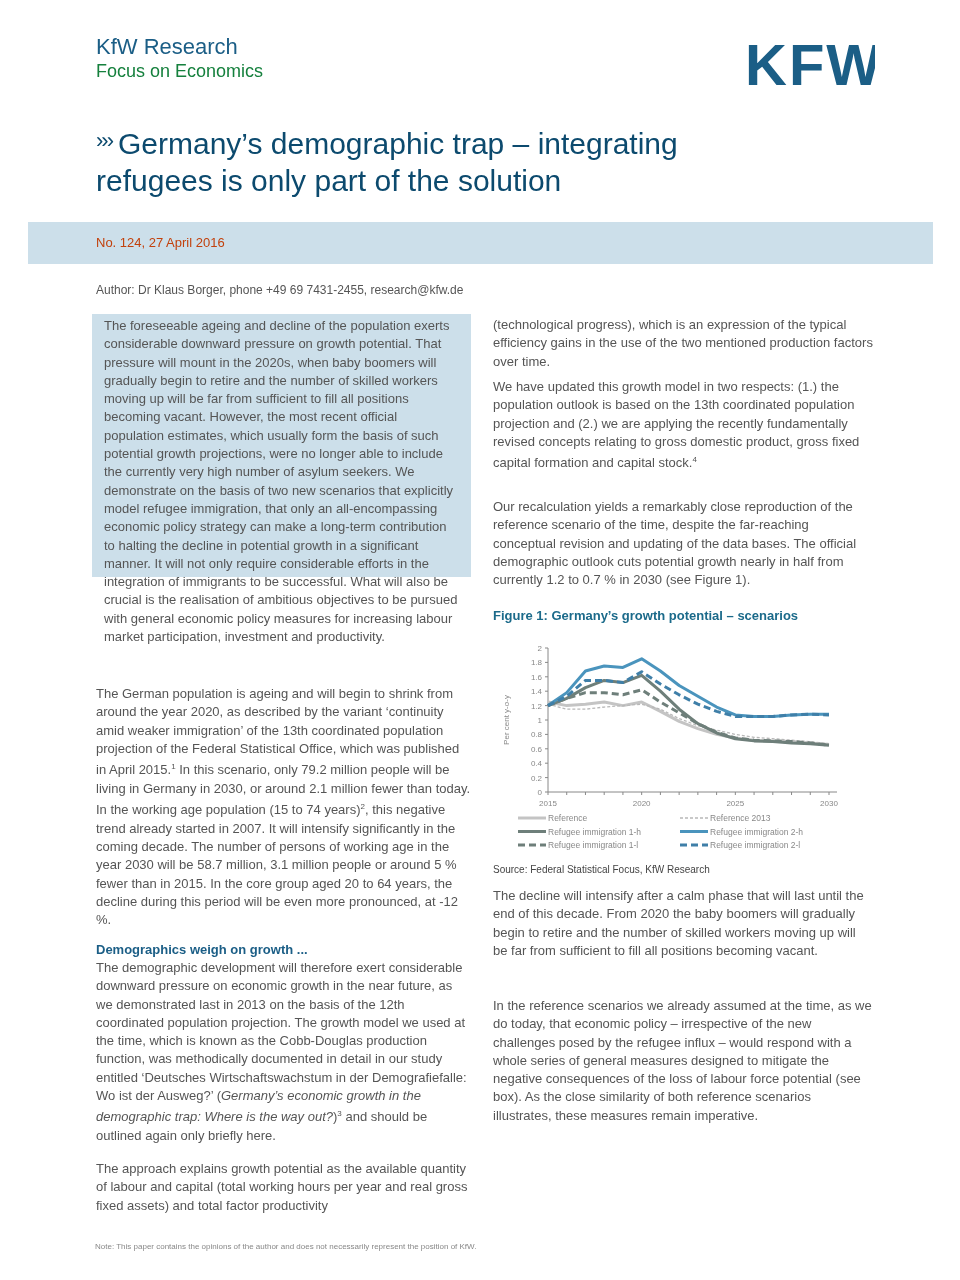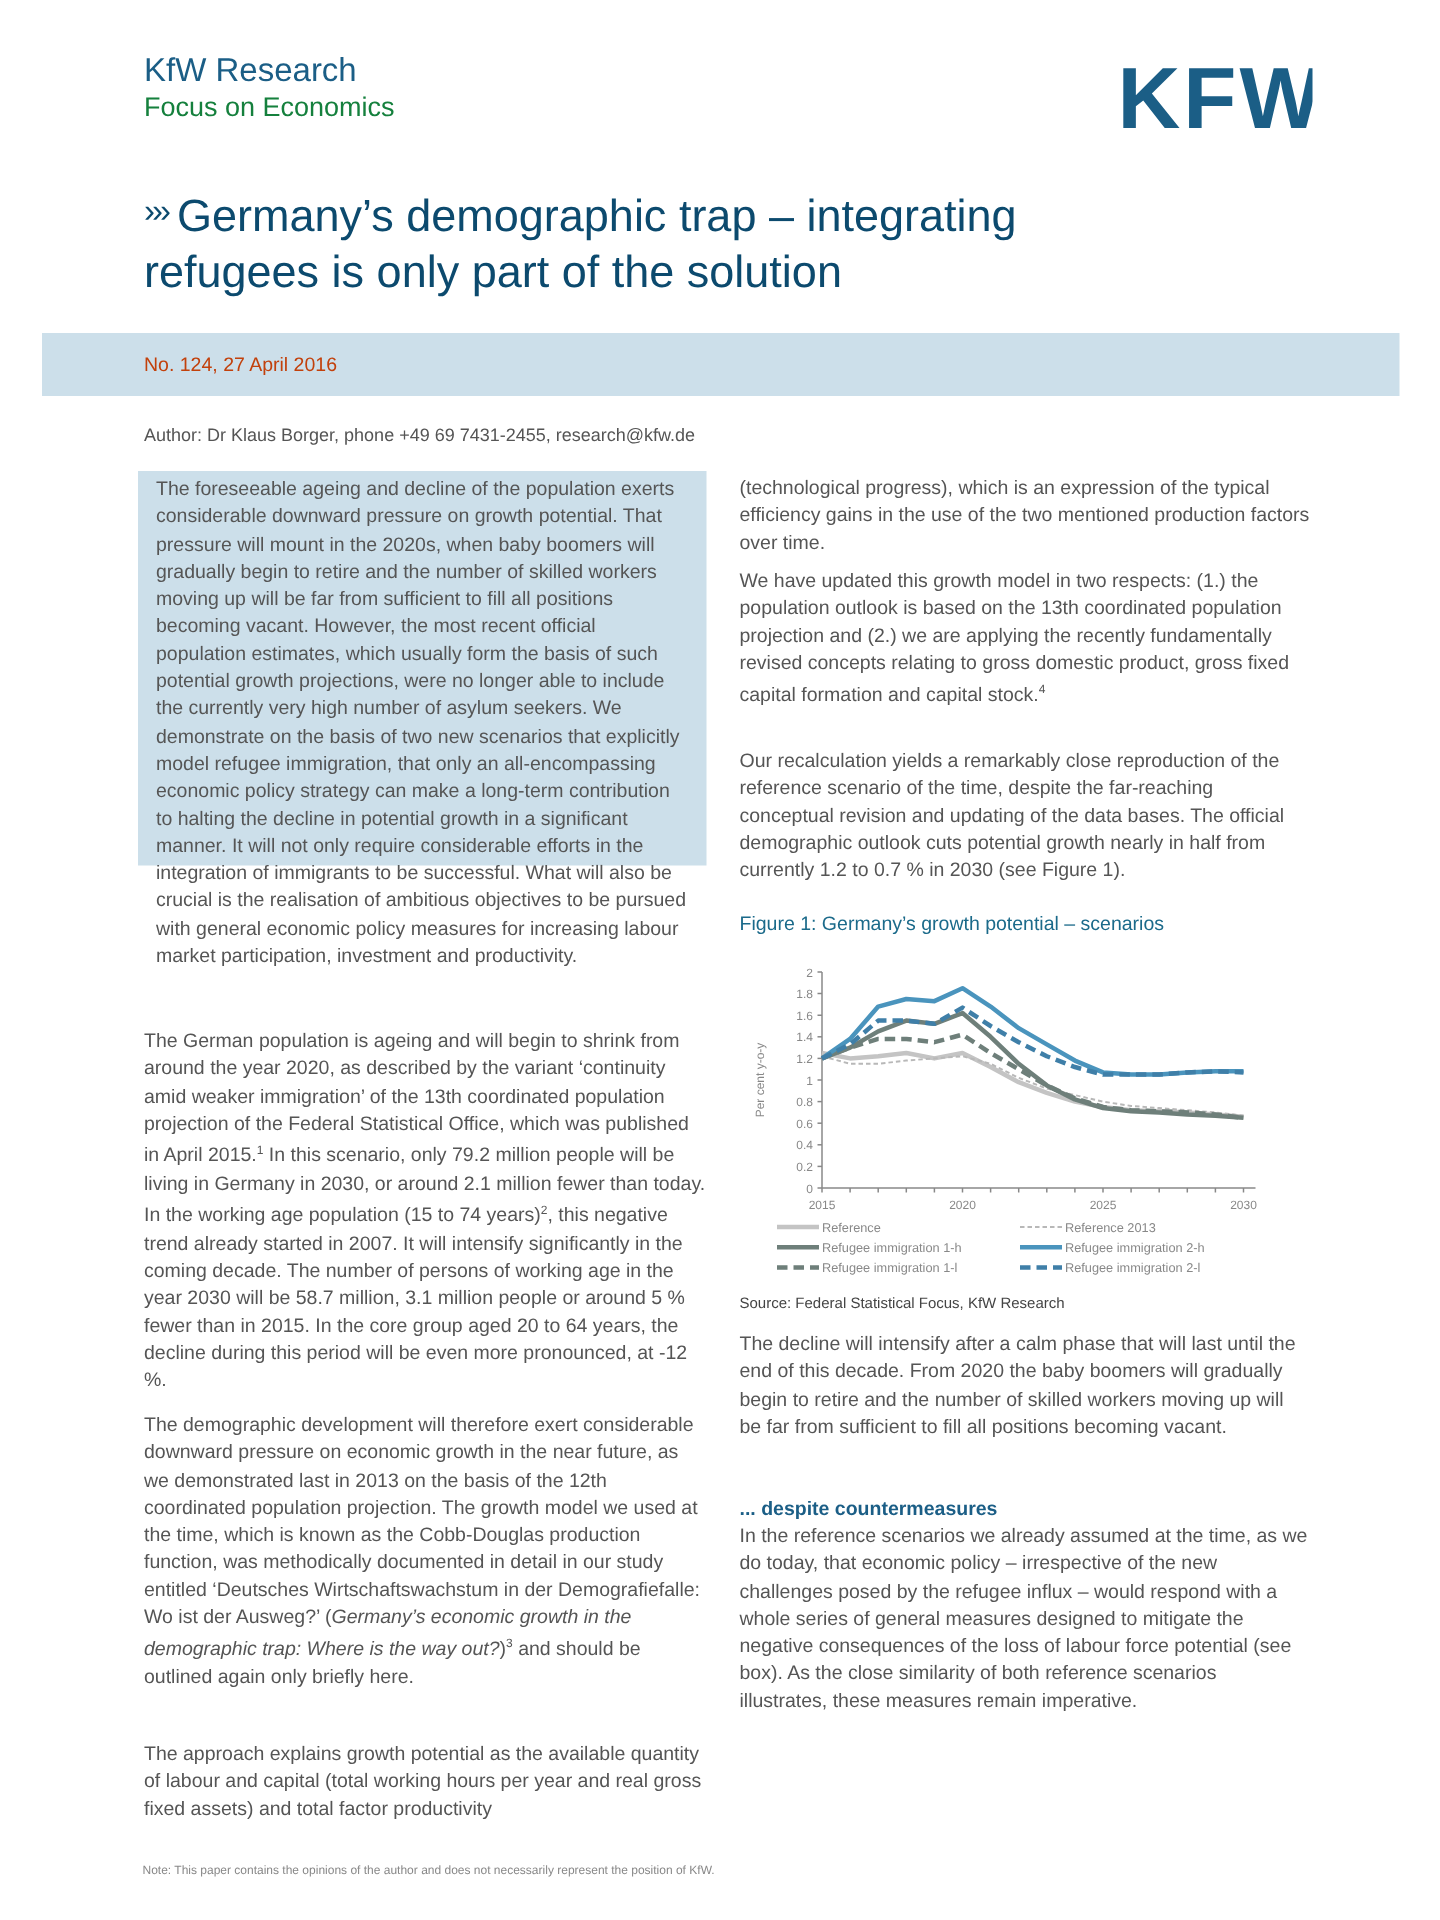--- a/index.html
+++ b/index.html
@@ -12,21 +12,21 @@
   .title { left: 96px; top: 122px; width: 700px; font-size: 30px; line-height: 37px; color: #0c4a6e; }
   .title .chev { font-size: 22px; vertical-align: 6px; letter-spacing: -2px; margin-right: 6px; }
   .issue-bar { left: 28px; top: 222px; width: 905px; height: 42px; background: #ccdfea; }
   .issue-text { left: 96px; top: 235px; font-size: 13px; color: #c2410c; }
   .author { left: 96px; top: 283px; font-size: 12px; color: #555; }
   .summary-box { left: 92px; top: 314px; width: 379px; height: 263px; background: #ccdfea; padding: 3px 12px 0 12px; }
   .p { font-size: 13px; line-height: 18.3px; color: #555; }
   .col-left { left: 96px; width: 375px; }
   .col-right { left: 493px; width: 380px; }
   .h-blue { font-size: 13px; font-weight: bold; color: #1b5e86; line-height: 18px; }
-  .fig-title { font-size: 13px; font-weight: normal; color: #1b6a8a; }
+  .fig-title { font-size: 13px; font-weight: bold; color: #1b6a8a; }
   sup { font-size: 8px; }
   .source { font-size: 10px; color: #444; }
   .note { left: 95px; top: 1242px; font-size: 8px; color: #888; }
   .chart { left: 495px; top: 640px; width: 360px; height: 215px; }
   .chart text { font-family: "Liberation Sans", sans-serif; }
 </style>
 </head>
 <body>
 
 <div class="abs brand-line1">KfW Research</div>
@@ -46,20 +46,21 @@
 
 <div class="abs summary-box">
   <p class="p" style="text-align:left;">The foreseeable ageing and decline of the population exerts considerable downward pressure on growth potential. That pressure will mount in the 2020s, when baby boomers will gradually begin to retire and the number of skilled workers moving up will be far from sufficient to fill all positions becoming vacant. However, the most recent official population estimates, which usually form the basis of such potential growth projections, were no longer able to include the currently very high number of asylum seekers. We demonstrate on the basis of two new scenarios that explicitly model refugee immigration, that only an all-encompassing economic policy strategy can make a long-term contribution to halting the decline in potential growth in a significant manner. It will not only require considerable efforts in the integration of immigrants to be successful. What will also be crucial is the realisation of ambitious objectives to be pursued with general economic policy measures for increasing labour market participation, investment and productivity.</p>
 </div>
 
 <div class="abs col-left" style="top:685px;">
   <p class="p"><span>The German population is ageing and will begin to shrink from around the year 2020, as described by the variant ‘continuity amid weaker immigration’ of the 13th coordinated population projection of the Federal Statistical Office, which was published in April 2015.</span><sup>1</sup><span> In this scenario, only 79.2 million people will be living in Germany in 2030, or around 2.1 million fewer than today. In the working age population (15 to 74 years)</span><sup>2</sup><span>, this negative trend already started in 2007. It will intensify significantly in the coming decade. The number of persons of working age in the year 2030 will be 58.7 million, 3.1 million people or around 5 % fewer than in 2015. In the core group aged 20 to 64 years, the decline during this period will be even more pronounced, at -12 %.</span></p>
 </div>
 
 <div class="abs col-left" style="top:941px;">
+  <div class="h-blue">Demographics weigh on growth ...</div>
   <p class="p"><span>The demographic development will therefore exert considerable downward pressure on economic growth in the near future, as we demonstrated last in 2013 on the basis of the 12th coordinated population projection. The growth model we used at the time, which is known as the Cobb-Douglas production function, was methodically documented in detail in our study entitled ‘Deutsches Wirtschaftswachstum in der Demografiefalle: Wo ist der Ausweg?’ (</span><i>Germany’s economic growth in the demographic trap: Where is the way out?</i><span>)</span><sup>3</sup><span> and should be outlined again only briefly here.</span></p>
 </div>
 
 <div class="abs col-left" style="top:1160px;">
   <p class="p">The approach explains growth potential as the available quantity of labour and capital (total working hours per year and real gross fixed assets) and total factor productivity</p>
 </div>
 
 <div class="abs col-right" style="top:316px;">
   <p class="p">(technological progress), which is an expression of the typical efficiency gains in the use of the two mentioned production factors over time.</p>
 </div>
@@ -144,17 +145,16 @@
       <text x="710" y="848" font-size="8.5" fill="#888">Refugee immigration 2-l</text>
     </g>
 </svg>
 
 <div class="abs col-right source" style="top:864px;">Source: Federal Statistical Focus, KfW Research</div>
 
 <div class="abs col-right" style="top:887px;">
   <p class="p">The decline will intensify after a calm phase that will last until the end of this decade. From 2020 the baby boomers will gradually begin to retire and the number of skilled workers moving up will be far from sufficient to fill all positions becoming vacant.</p>
 </div>
 <div class="abs col-right" style="top:997px;">
-  <div class="h-blue">... despite countermeasures</div>
   <p class="p">In the reference scenarios we already assumed at the time, as we do today, that economic policy – irrespective of the new challenges posed by the refugee influx – would respond with a whole series of general measures designed to mitigate the negative consequences of the loss of labour force potential (see box). As the close similarity of both reference scenarios illustrates, these measures remain imperative.</p>
 </div>
 
 <div class="abs note">Note: This paper contains the opinions of the author and does not necessarily represent the position of KfW.</div>
 
 </body></html>

